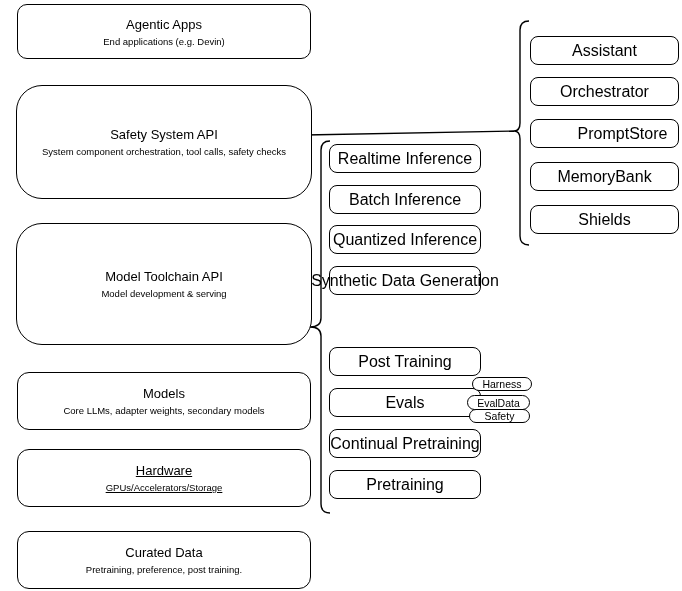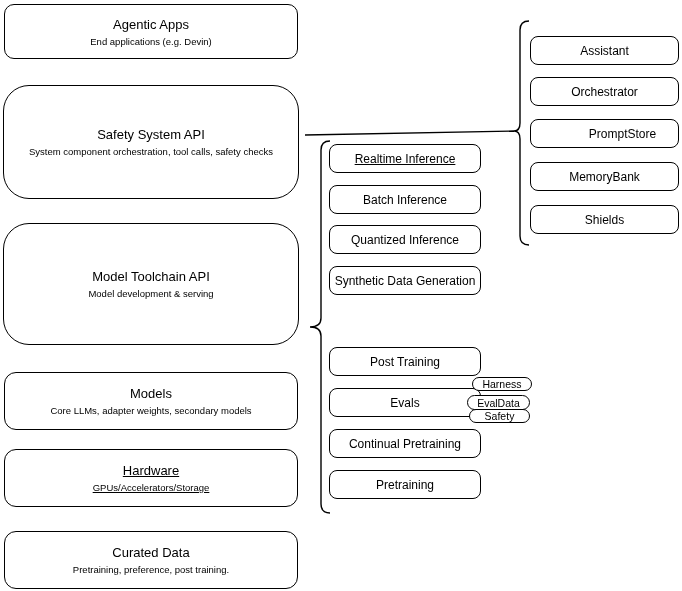--- a/index.html
+++ b/index.html
@@ -5,29 +5,29 @@
   html,body{margin:0;padding:0;background:#ffffff;}
   .canvas{
     position:relative;width:682px;height:591px;background:#ffffff;
     font-family:"Liberation Sans","DejaVu Sans",sans-serif;color:#000000;
     overflow:hidden;
   }
   .connectors{position:absolute;left:0;top:0;width:682px;height:591px;z-index:1;}
   .box{
     position:absolute;box-sizing:border-box;background:#ffffff;
     border:1.4px solid #000000;display:flex;flex-direction:column;
-    align-items:center;justify-content:center;text-align:center;z-index:2;
+    align-items:center;justify-content:center;text-align:center;z-index:2;margin-left:13px;
   }
   .lbox .title{font-size:13px;line-height:17px;white-space:nowrap;}
   .lbox .subtitle{font-size:9.5px;line-height:13px;margin-top:2px;white-space:nowrap;}
   .node{
     position:absolute;box-sizing:border-box;background:#ffffff;
     border:1.4px solid #000000;border-radius:8px;display:flex;
     align-items:center;justify-content:center;text-align:center;
-    font-size:12px;z-index:2;white-space:nowrap;
+    font-size:16px;z-index:2;white-space:nowrap;
   }
   .mnode{left:329px;width:152px;height:29px;}
   .rnode{left:530px;width:149px;height:29px;}
   .pill{
     position:absolute;box-sizing:border-box;background:#ffffff;
     border:1.4px solid #000000;border-radius:999px;display:flex;
     align-items:center;justify-content:center;text-align:center;
     font-size:10.5px;z-index:3;white-space:nowrap;
   }
 </style>
@@ -65,21 +65,21 @@
   <div class="box lbox" style="left:4px;top:449px;width:294px;height:58px;border-radius:12px;text-decoration:underline;">
     <div class="title">Hardware</div>
     <div class="subtitle">GPUs/Accelerators/Storage</div>
   </div>
 
   <div class="box lbox" style="left:4px;top:531px;width:294px;height:58px;border-radius:12px;">
     <div class="title">Curated Data</div>
     <div class="subtitle">Pretraining, preference, post training.</div>
   </div>
 
-  <div class="node mnode" style="top:144px;text-decoration:underline;">Realtime Inference</div>
+  <div class="node mnode" style="top:144px;">Realtime Inference</div>
   <div class="node mnode" style="top:185px;">Batch Inference</div>
   <div class="node mnode" style="top:225px;">Quantized Inference</div>
   <div class="node mnode" style="top:266px;">Synthetic Data Generation</div>
   <div class="node mnode" style="top:347px;">Post Training</div>
   <div class="node mnode" style="top:388px;">Evals</div>
   <div class="node mnode" style="top:429px;">Continual Pretraining</div>
   <div class="node mnode" style="top:470px;">Pretraining</div>
 
   <div class="pill" style="left:472px;top:377px;width:60px;height:14px;">Harness</div>
   <div class="pill" style="left:467px;top:395px;width:63px;height:15px;">EvalData</div>

